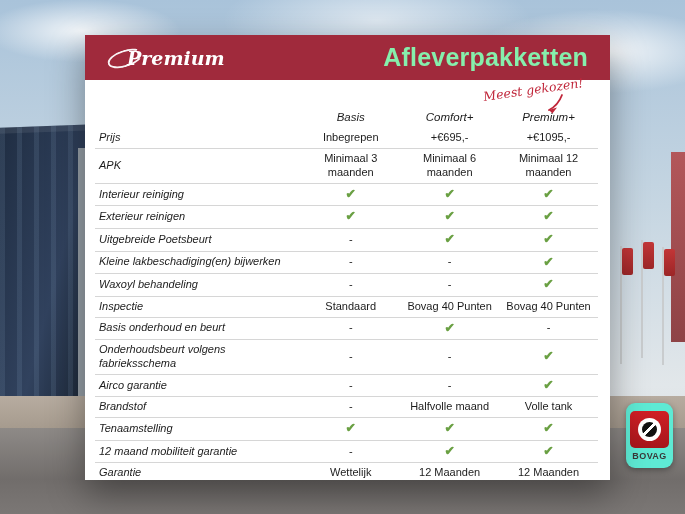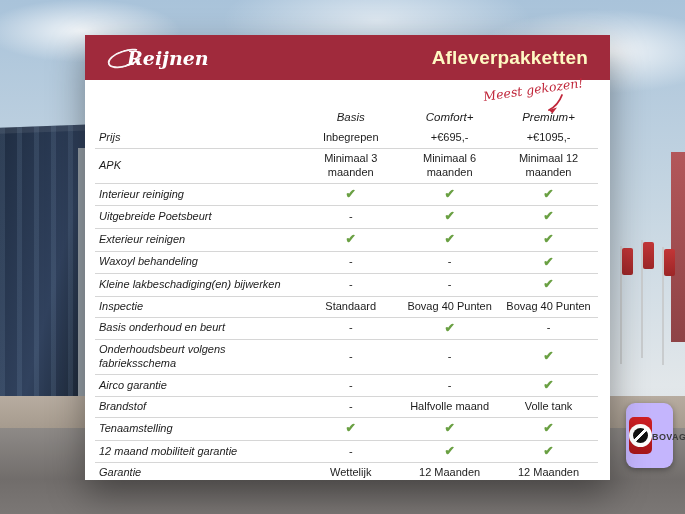--- a/index.html
+++ b/index.html
@@ -49,23 +49,23 @@
   .flag-group { position: absolute; }
   .flag-pole { position: absolute; left: 4px; top: 0; width: 2px; height: 118px; background: #c9ccce; }
   .flag-cloth {
     position: absolute; left: 6px; top: 2px; width: 11px; height: 27px;
     background: linear-gradient(180deg, #c23637, #9c2627); border-radius: 2px;
   }
 
   
   .bovag {
     position: absolute; right: 12px; bottom: 46px; width: 47px; height: 65px;
-    background: #c4b5fd; border-radius: 9px;
+    background: #5eead4; border-radius: 9px;
     box-shadow: 0 2px 6px rgba(0,0,0,.35);
-    display: flex; flex-direction: row; align-items: center; padding: 4px 3px;
+    display: flex; flex-direction: column; align-items: center; padding: 4px 3px; justify-content: center;
   }
   .bovag-emblem {
     width: 39px; height: 37px; border-radius: 5px;
     background: linear-gradient(180deg, #d01f25, #a6161b);
     display: flex; align-items: center; justify-content: center;
   }
   .bovag-ring {
     width: 23px; height: 23px; border-radius: 50%; background: #fff;
     display: flex; align-items: center; justify-content: center;
   }
@@ -91,21 +91,21 @@
   .logo {
     position: relative; color: #fff;
     font-family: "DejaVu Serif", serif; font-style: italic; font-weight: bold;
     font-size: 19px; padding-left: 8px;
   }
   .logo-swoosh {
     position: absolute; left: -12px; top: 3px; width: 36px; height: 17px;
     border: 2px solid rgba(255,255,255,.95); border-radius: 50%;
     border-right-color: transparent; transform: rotate(-18deg);
   }
-  .card-title { color: #fef9c3; font-weight: bold; font-size: 19px; letter-spacing: .2px; }
+  .card-title { color: #86efac; font-weight: bold; font-size: 25px; letter-spacing: .2px; }
 
   
   .annotation {
     position: absolute; left: 398px; top: 47px;
     color: #c0263a; font-family: "DejaVu Serif", serif; font-style: italic;
     font-size: 12.5px; transform: rotate(-8deg); white-space: nowrap;
   }
   .annotation-arrow { position: absolute; left: 455px; top: 58px; }
 
   
@@ -148,21 +148,21 @@
     </div>
   </div>
   <div class="bovag-label">BOVAG</div>
 </div>
 
 <div class="card">
 
   <div class="card-header">
     <div class="logo">
       <span class="logo-swoosh"></span>
-      <span>Reijnen</span>
+      <span>Premium</span>
     </div>
     <div class="card-title">Afleverpakketten</div>
   </div>
 
   <div class="annotation">Meest gekozen!</div>
   <div class="annotation-arrow">
     <svg width="26" height="24" viewBox="0 0 26 24">
       <path d="M22 2 C 19 10, 15 14, 9 17" fill="none" stroke="#c0263a" stroke-width="1.8" stroke-linecap="round"></path>
       <path d="M9 17 l8 -2.4 -4.6 6 z" fill="#c0263a"></path>
     </svg>
@@ -191,39 +191,39 @@
             <td class="cell">Minimaal 6 maanden</td>
             <td class="cell">Minimaal 12 maanden</td>
           </tr>
           <tr>
             <td class="row-label">Interieur reiniging</td>
             <td class="cell"><span class="check">✔</span></td>
             <td class="cell"><span class="check">✔</span></td>
             <td class="cell"><span class="check">✔</span></td>
           </tr>
           <tr>
+            <td class="row-label">Exterieur reinigen</td>
+            <td class="cell"><span class="check">✔</span></td>
+            <td class="cell"><span class="check">✔</span></td>
+            <td class="cell"><span class="check">✔</span></td>
+          </tr>
+          <tr>
             <td class="row-label">Uitgebreide Poetsbeurt</td>
             <td class="cell">-</td>
             <td class="cell"><span class="check">✔</span></td>
             <td class="cell"><span class="check">✔</span></td>
           </tr>
           <tr>
-            <td class="row-label">Exterieur reinigen</td>
-            <td class="cell"><span class="check">✔</span></td>
-            <td class="cell"><span class="check">✔</span></td>
+            <td class="row-label">Kleine lakbeschadiging(en) bijwerken</td>
+            <td class="cell">-</td>
+            <td class="cell">-</td>
             <td class="cell"><span class="check">✔</span></td>
           </tr>
           <tr>
             <td class="row-label">Waxoyl behandeling</td>
-            <td class="cell">-</td>
-            <td class="cell">-</td>
-            <td class="cell"><span class="check">✔</span></td>
-          </tr>
-          <tr>
-            <td class="row-label">Kleine lakbeschadiging(en) bijwerken</td>
             <td class="cell">-</td>
             <td class="cell">-</td>
             <td class="cell"><span class="check">✔</span></td>
           </tr>
           <tr>
             <td class="row-label">Inspectie</td>
             <td class="cell">Standaard</td>
             <td class="cell">Bovag 40 Punten</td>
             <td class="cell">Bovag 40 Punten</td>
           </tr>

